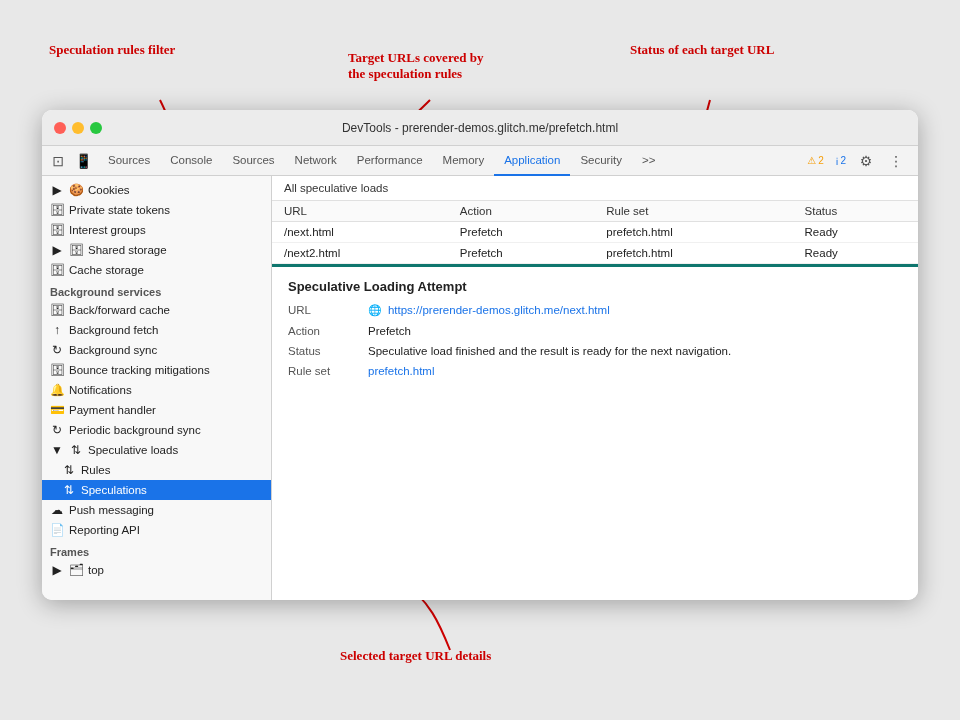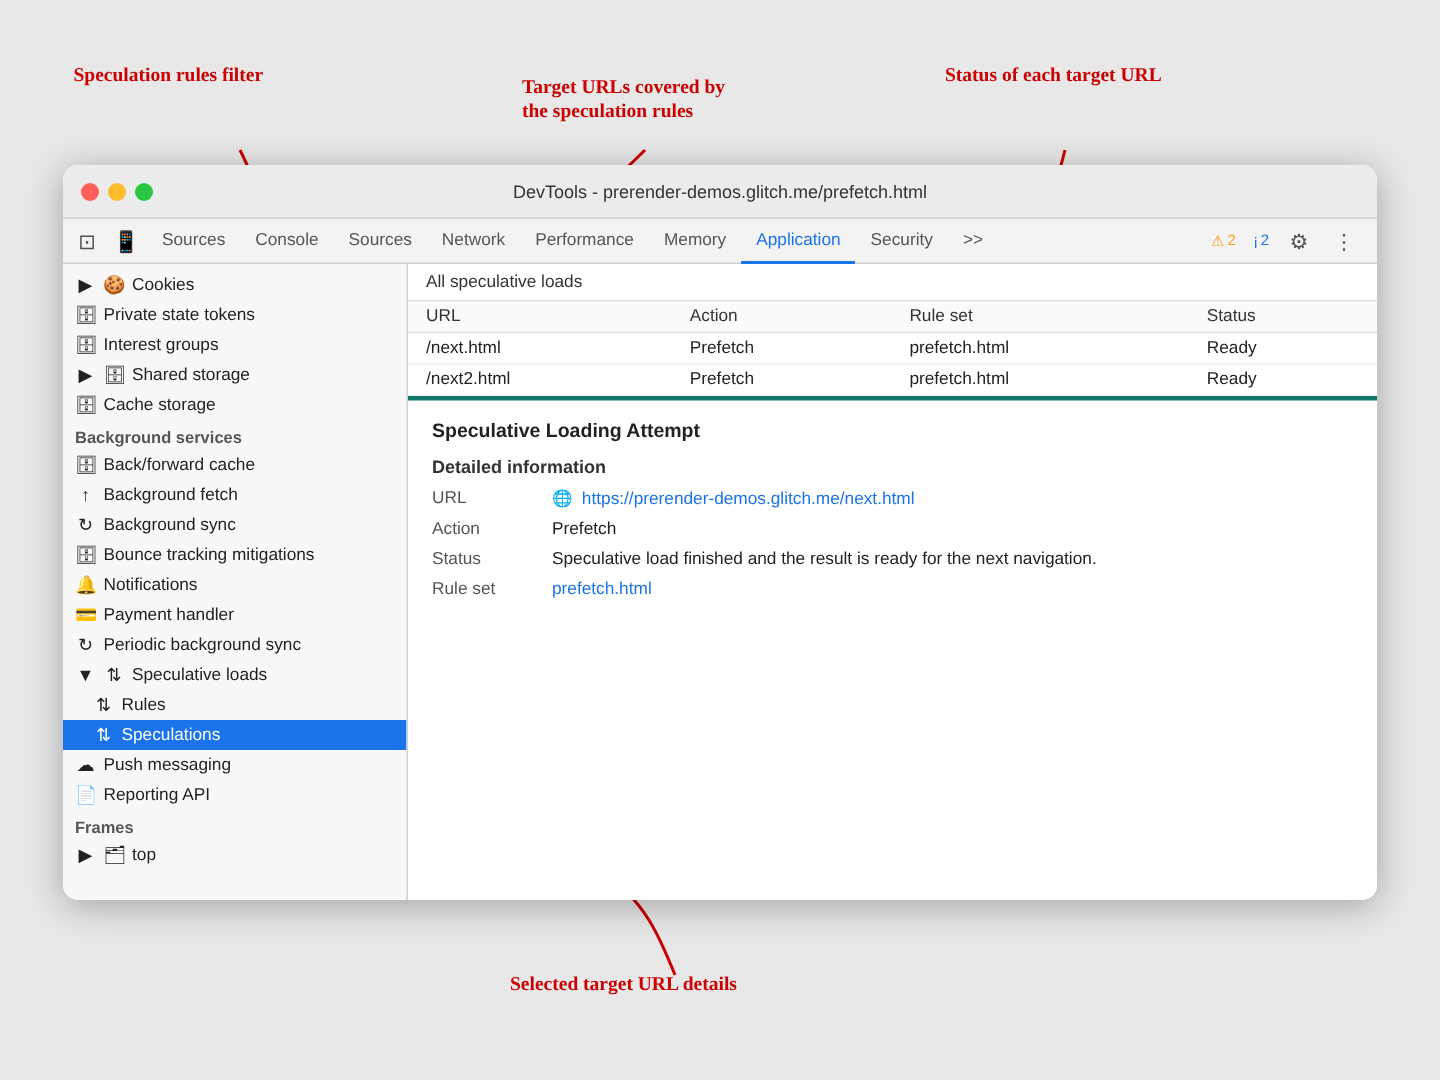--- a/index.html
+++ b/index.html
@@ -419,21 +419,20 @@
               <td>Prefetch</td>
               <td>prefetch.html</td>
               <td class="status-ready">Ready</td>
             </tr>
           </tbody>
         </table>
       </div>
 
       <div class="detail-panel">
         <div class="detail-title">Speculative Loading Attempt</div>
-        <div class="detail-subtitle">Detailed information</div>
 
         <div class="detail-row">
           <span class="detail-label">URL</span>
           <span>
             <span class="globe-icon">🌐</span>
             <a class="detail-link" href="#">https://prerender-demos.glitch.me/next.html</a>
           </span>
         </div>
         <div class="detail-row">
           <span class="detail-label">Action</span>

